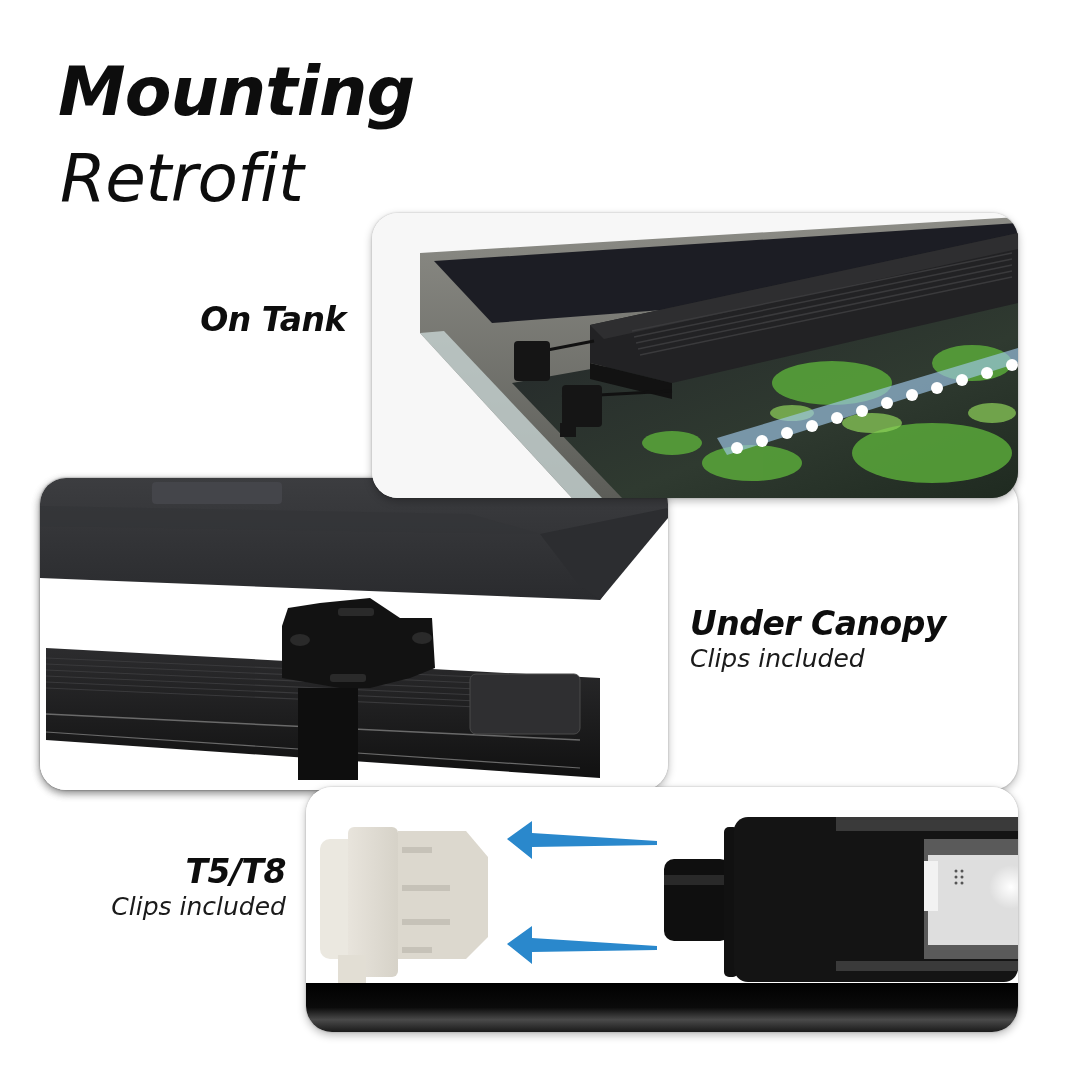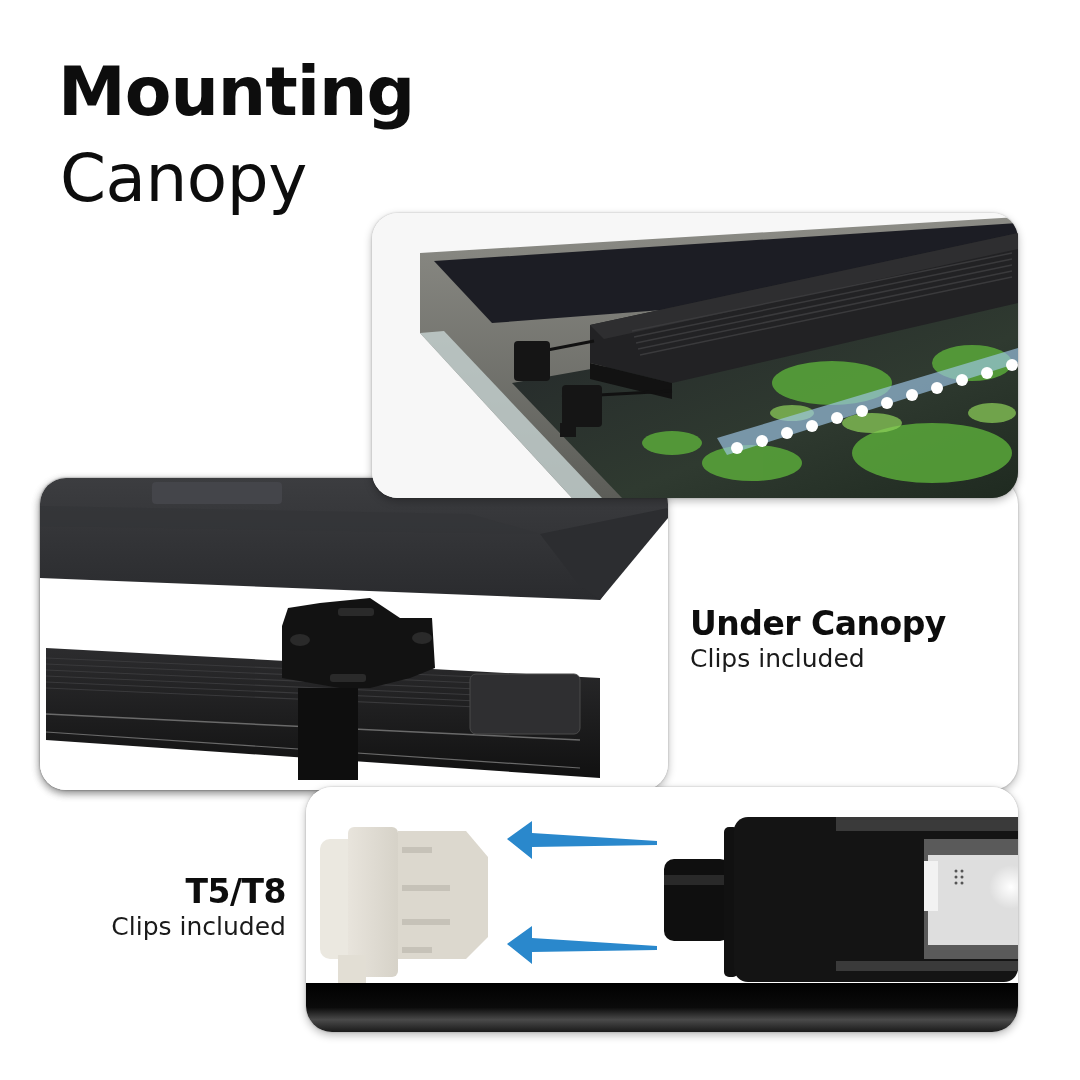--- a/index.html
+++ b/index.html
@@ -2,21 +2,21 @@
 <html><head>
 <meta charset="utf-8">
 <style>
   html, body { margin: 0; padding: 0; }
   body {
     width: 1080px; height: 1080px; overflow: hidden;
     background: #ffffff; position: relative;
     font-family: "DejaVu Sans", "Liberation Sans", sans-serif;
     color: #0d0d0d;
   }
-  .abs { position: absolute; }
+  .abs { position: absolute; font-style: italic; }
 
   
   .title-bold {
     left: 58px; top: 58px; font-size: 68px; font-weight: bold;
     letter-spacing: -1px; line-height: 1;
   }
   .title-light {
     left: 60px; top: 146px; font-size: 66px; font-weight: normal;
     letter-spacing: -0.5px; line-height: 1;
   }
@@ -40,23 +40,24 @@
   #card-canopy-bg { left: 40px; top: 478px; width: 978px; height: 312px; z-index: 1; }
   #card-canopy { left: 40px; top: 478px; width: 628px; height: 312px; z-index: 2; }
 
   
   #card-retro { left: 306px; top: 787px; width: 712px; height: 245px; z-index: 2; }
 </style>
 </head>
 <body>
 
 <div class="abs title-bold">Mounting</div>
-<div class="abs title-light">Canopy</div>
+<div class="abs title-light">Retrofit</div>
 
 <div class="abs label" style="left:60px; top:300px; width:286px;">
+  <div class="hd">On Tank</div>
 </div>
 
 <div class="abs card" id="card-canopy-bg"></div>
 
 <div class="abs card" id="card-tank">
   <svg width="646" height="285" viewBox="0 0 646 285">
     <defs>
       <linearGradient id="glass" x1="0" y1="0" x2="0" y2="1">
         <stop offset="0" stop-color="#8c8c86"></stop>
         <stop offset="1" stop-color="#5c5d58"></stop>
@@ -168,21 +169,21 @@
     <rect x="298" y="130" width="36" height="8" rx="3" fill="#2a2a2a"></rect>
     <rect x="290" y="196" width="36" height="8" rx="3" fill="#2a2a2a"></rect>
   </svg>
 </div>
 
 <div class="abs label label-left" style="left:690px; top:604px; width:320px; z-index:3;">
   <div class="hd">Under Canopy</div>
   <div class="sub">Clips included</div>
 </div>
 
-<div class="abs label" style="left:60px; top:852px; width:226px;margin-top:20px;">
+<div class="abs label" style="left:60px; top:852px; width:226px;">
   <div class="hd">T5/T8</div>
   <div class="sub">Clips included</div>
 </div>
 
 <div class="abs card" id="card-retro">
   <svg width="712" height="245" viewBox="0 0 712 245">
     <defs>
       <linearGradient id="bar" x1="0" y1="0" x2="0" y2="1">
         <stop offset="0" stop-color="#000"></stop>
         <stop offset="0.5" stop-color="#0b0b0b"></stop>

